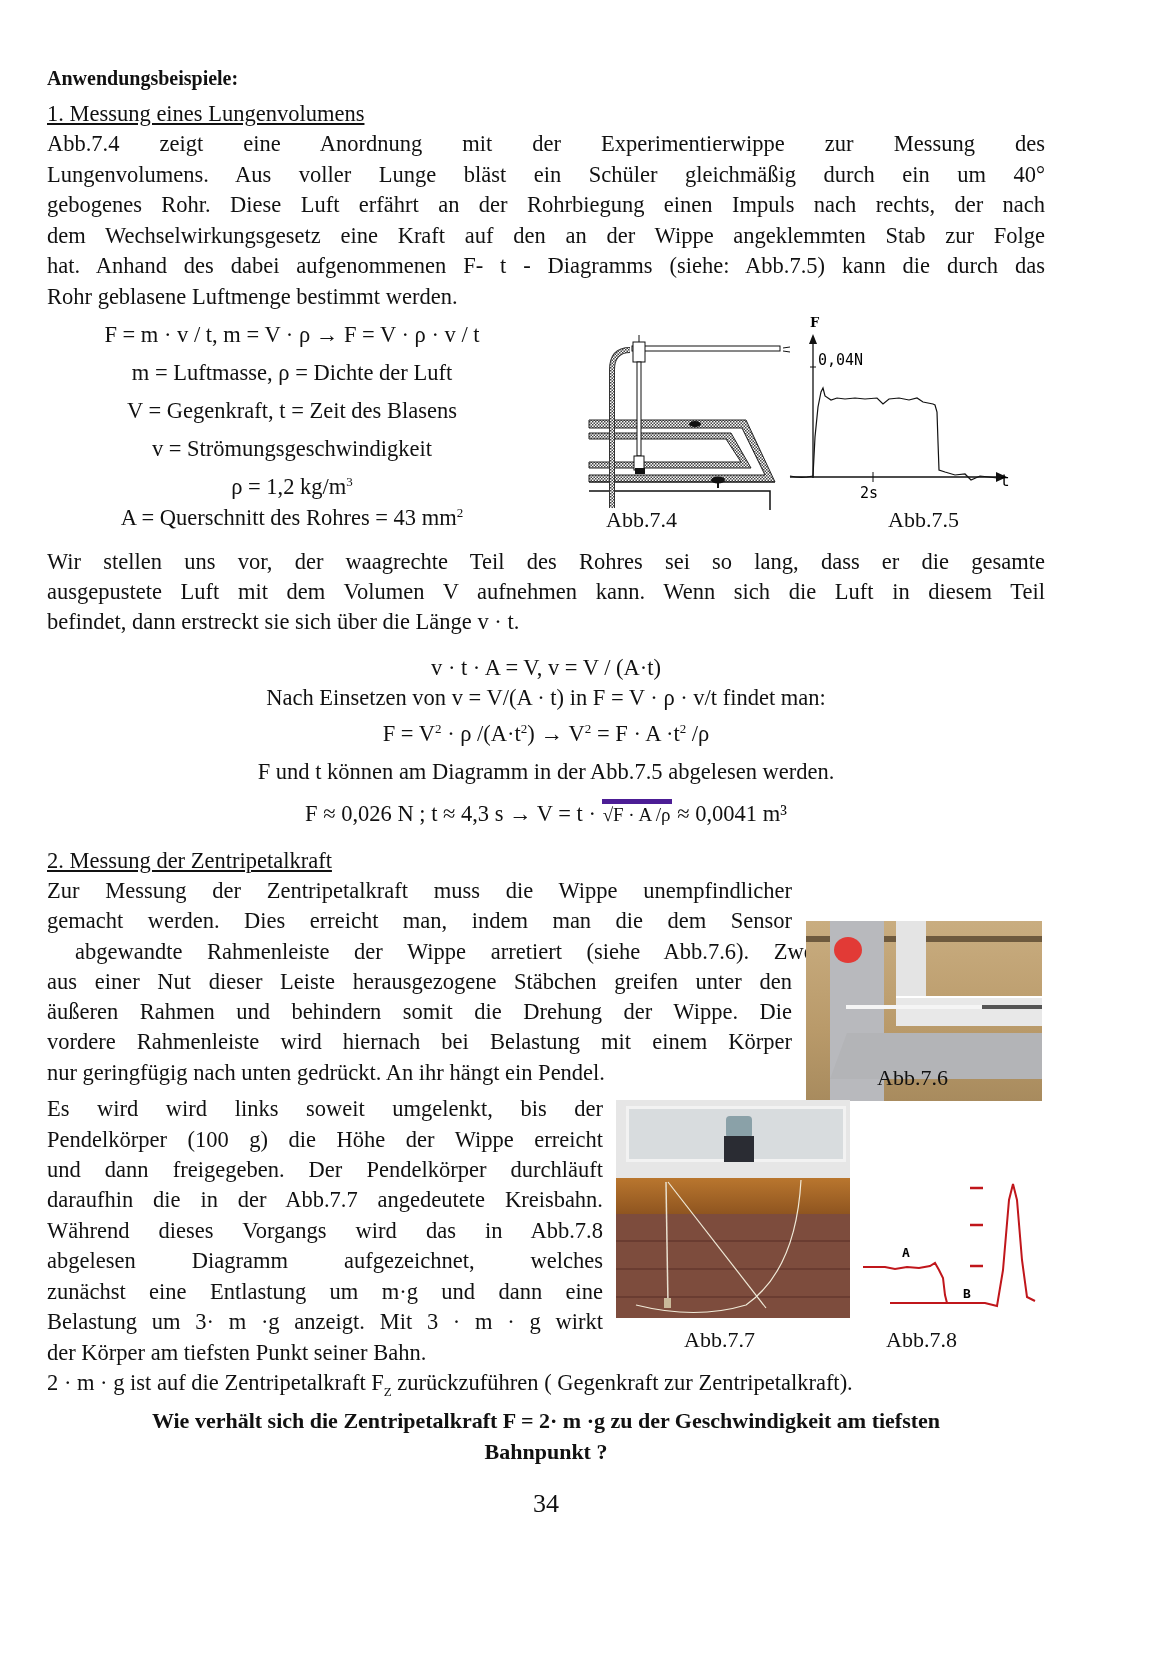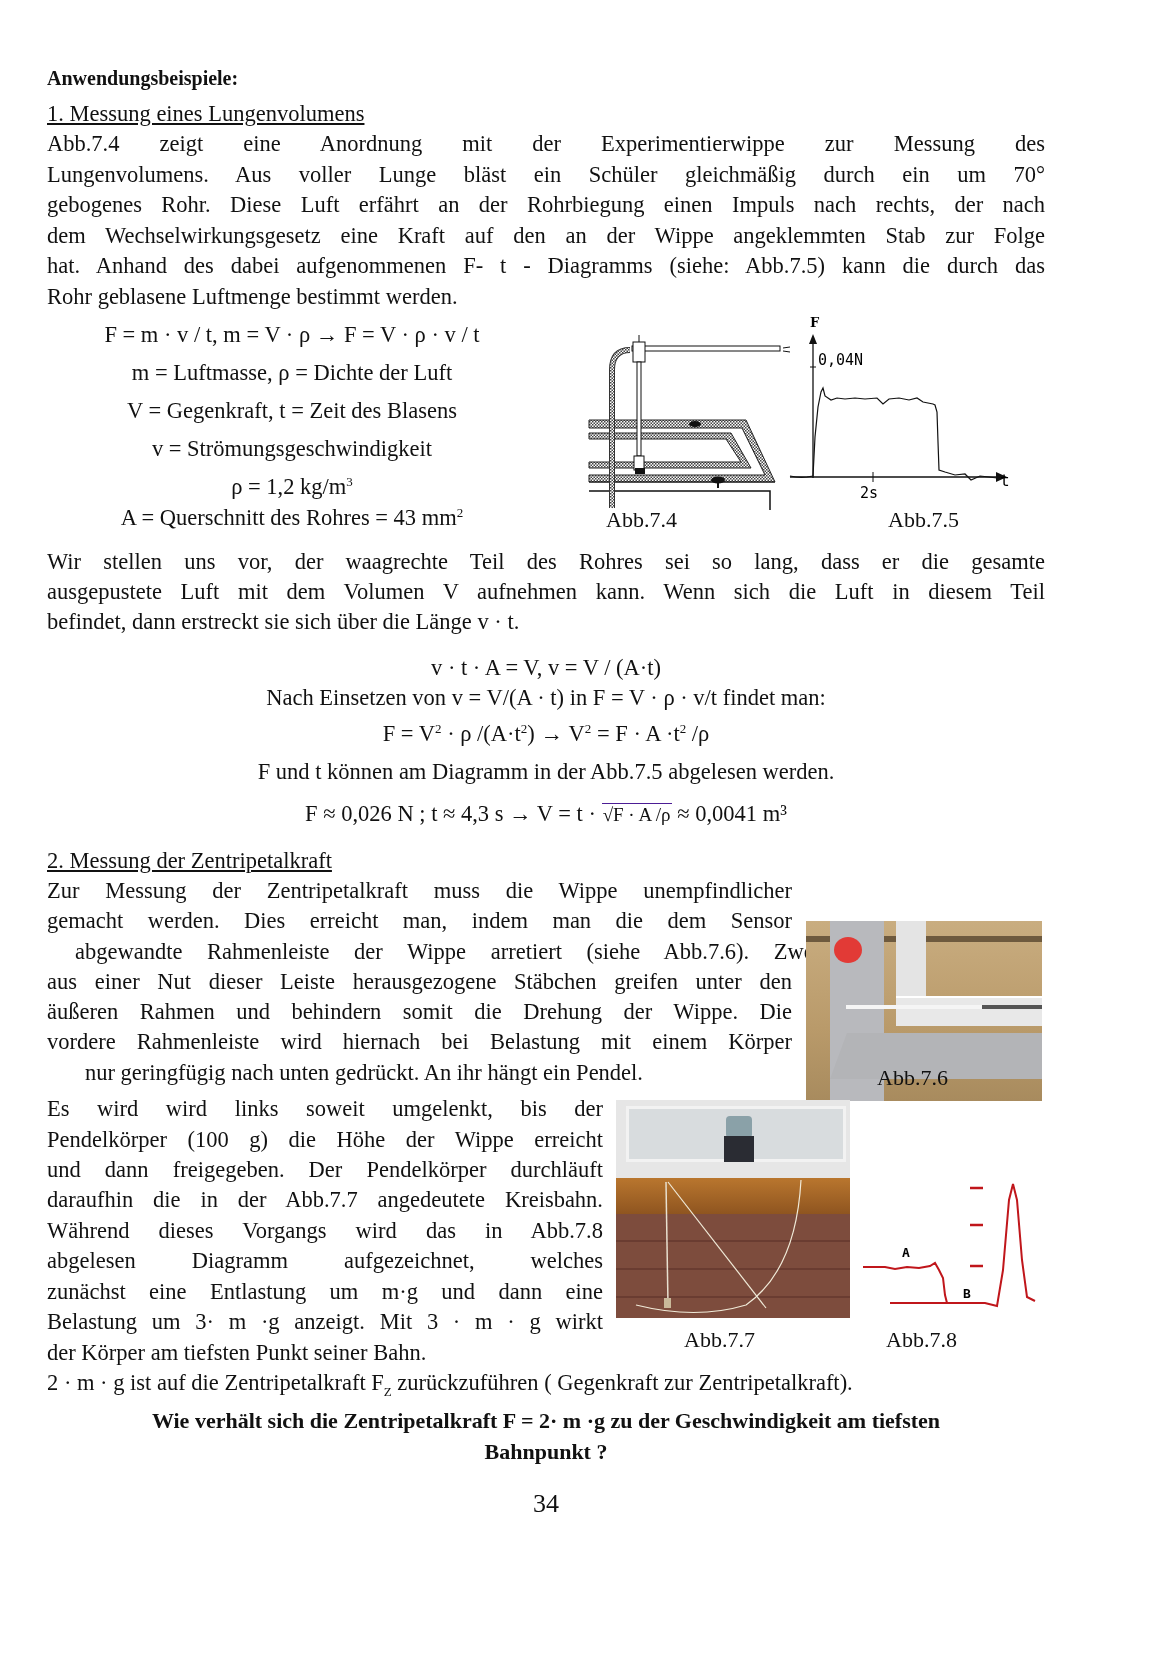--- a/index.html
+++ b/index.html
@@ -7,32 +7,32 @@
          font-family: "Liberation Serif", "DejaVu Serif", serif; color: #111; }
   .abs { position: absolute; }
   .line { position: absolute; left: 47px; width: 998px; font-size: 22.5px; line-height: 30px; white-space: nowrap; }
   .just { text-align: justify; text-align-last: justify; white-space: normal; }
   .heading-bold { font-weight: bold; font-size: 20px; }
   .underline { text-decoration: underline; }
   .formula { position: absolute; font-size: 22.5px; line-height: 30px; white-space: nowrap; text-align: center; }
   .cap { position: absolute; font-size: 22px; white-space: nowrap; }
   sup { font-size: 13px; vertical-align: super; line-height: 0; }
   sub { font-size: 13px; vertical-align: sub; line-height: 0; }
-  .sqrt { border-top: 1px solid #4c1d95; font-size: 19px; padding: 0 1px; }
+  .sqrt { border-top: 5px solid #4c1d95; font-size: 19px; padding: 0 1px; }
   .photo { position: absolute; overflow: hidden; }
 </style>
 </head>
 <body>
 
 <div class="line heading-bold" style="top:63px;">Anwendungsbeispiele:</div>
 
 <div class="line underline" style="top:99px;">1. Messung eines Lungenvolumens</div>
 <div>
   <div class="line just" style="top:129px;">Abb.7.4 zeigt eine Anordnung mit der Experimentierwippe zur Messung des</div>
-  <div class="line just" style="top:160px;">Lungenvolumens. Aus  voller Lunge bläst ein Schüler gleichmäßig durch ein um 70°</div>
+  <div class="line just" style="top:160px;">Lungenvolumens. Aus  voller Lunge bläst ein Schüler gleichmäßig durch ein um 40°</div>
   <div class="line just" style="top:190px;">gebogenes Rohr. Diese Luft erfährt an der Rohrbiegung einen Impuls nach rechts, der nach</div>
   <div class="line just" style="top:221px;">dem Wechselwirkungsgesetz eine Kraft auf den an der Wippe angeklemmten Stab zur Folge</div>
   <div class="line just" style="top:251px;">hat. Anhand des dabei aufgenommenen  F- t - Diagramms (siehe: Abb.7.5) kann die durch das</div>
   <div class="line" style="top:282px;">Rohr geblasene Luftmenge bestimmt werden.</div>
 </div>
 
 <div>
   <div class="formula" style="top:320px; left:47px; width:490px;">F = m · v / t,  m = V · ρ  →   F = V · ρ · v / t</div>
   <div class="formula" style="top:358px; left:47px; width:490px;">m = Luftmasse,   ρ = Dichte  der Luft</div>
   <div class="formula" style="top:396px; left:47px; width:490px;">V = Gegenkraft,  t = Zeit des Blasens</div>
@@ -103,21 +103,21 @@
 <div class="formula" style="top:799px; left:47px; width:998px;"><span>F ≈ 0,026 N ; t ≈ 4,3 s     →     V  =  t · </span><span class="sqrt">√F · A /ρ</span><span> ≈ 0,0041 m³</span></div>
 
 <div class="line underline" style="top:846px;">2. Messung der Zentripetalkraft</div>
 <div>
   <div class="line just" style="top:876px; width:745px;">Zur Messung der Zentripetalkraft  muss die Wippe unempfindlicher</div>
   <div class="line just" style="top:906px; width:745px;">gemacht werden. Dies erreicht man, indem man die dem Sensor</div>
   <div class="line just" style="top:937px; width:745px;margin-left:28px;">abgewandte Rahmenleiste der Wippe arretiert (siehe Abb.7.6). Zwei</div>
   <div class="line just" style="top:967px; width:745px;">aus einer Nut dieser Leiste herausgezogene Stäbchen greifen unter den</div>
   <div class="line just" style="top:997px; width:745px;">äußeren Rahmen und behindern somit die Drehung der Wippe. Die</div>
   <div class="line just" style="top:1027px; width:745px;">vordere Rahmenleiste wird hiernach bei Belastung mit einem Körper</div>
-  <div class="line" style="top:1058px;margin-left:38px;">nur geringfügig nach unten gedrückt. An ihr hängt ein  Pendel.</div>
+  <div class="line" style="top:1058px;">nur geringfügig nach unten gedrückt. An ihr hängt ein  Pendel.</div>
 </div>
 
 <div class="photo" style="left:806px; top:921px; width:236px; height:180px; background:linear-gradient(180deg,#c9ad80 0%,#b99a6a 60%,#a88b5e 100%);">
   <div class="abs" style="left:0; top:15px; width:236px; height:6px; background:#6e5a3e;"></div>
   <div class="abs" style="left:24px; top:0; width:54px; height:180px; background:#b8b9bd;"></div>
   <div class="abs" style="left:90px; top:0; width:30px; height:100px; background:#e4e4e4;"></div>
   <div class="abs" style="left:90px; top:75px; width:146px; height:28px; background:#e8e8e8; border-top:2px solid #fff;"></div>
   <div class="abs" style="left:40px; top:84px; width:196px; height:4px; background:#f5f5f5;"></div>
   <div class="abs" style="left:176px; top:84px; width:60px; height:4px; background:#555;"></div>
   <div class="abs" style="left:24px; top:112px; width:212px; height:46px; background:#b3b4b7; clip-path:polygon(8% 0,100% 0,100% 100%,0 100%);"></div>

